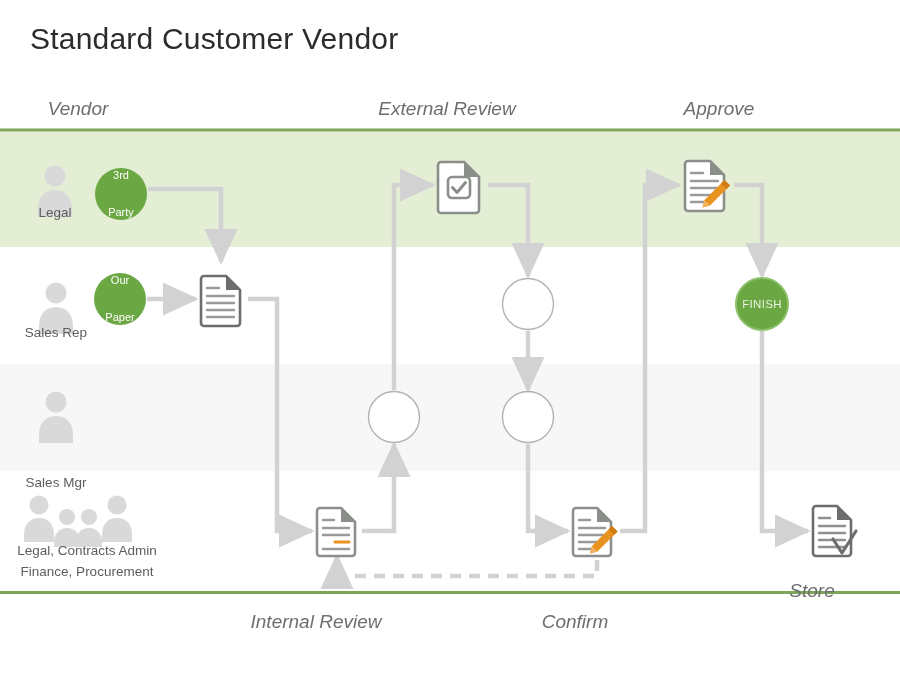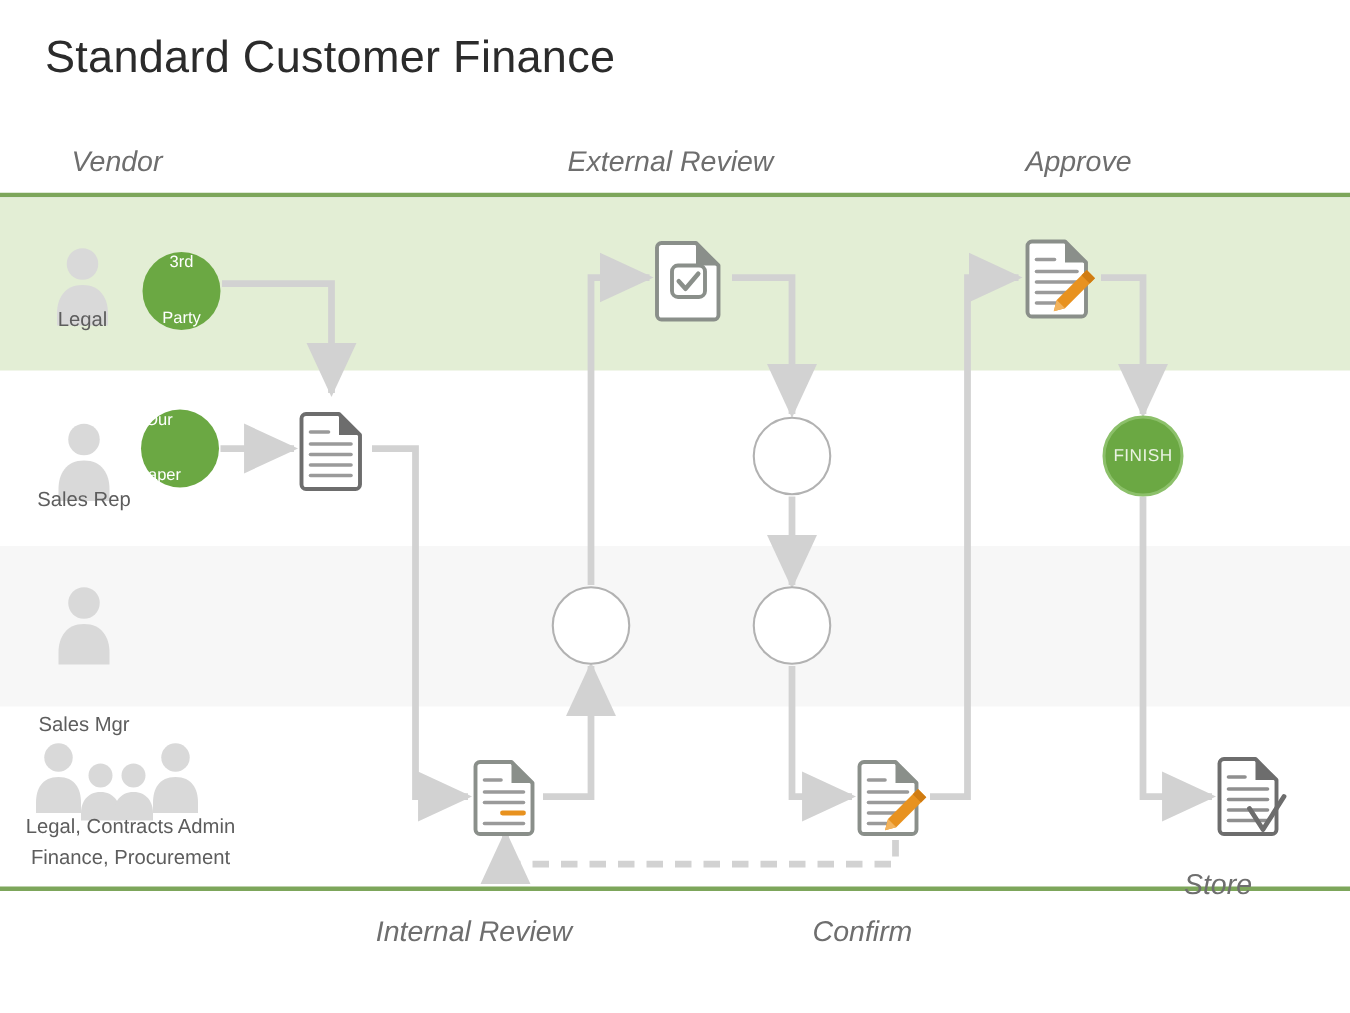--- a/index.html
+++ b/index.html
@@ -192,39 +192,39 @@
 
     <circle cx="528" cy="304" r="25.5" fill="#ffffff" stroke="#b2b2b2" stroke-width="1.4"></circle>
     <circle cx="394" cy="417" r="25.5" fill="#ffffff" stroke="#b2b2b2" stroke-width="1.4"></circle>
     <circle cx="528" cy="417" r="25.5" fill="#ffffff" stroke="#b2b2b2" stroke-width="1.4"></circle>
 
     <circle cx="121" cy="194" r="26" fill="#6ba843"></circle>
     <circle cx="120" cy="299" r="26" fill="#6ba843"></circle>
     <circle cx="762" cy="304" r="26" fill="#6ba843" stroke="#8cc06a" stroke-width="2"></circle>
   </svg>
 
-  <div class="title">Standard Customer Finance</div>
+  <div class="title">Standard Customer Vendor</div>
 
   <div class="phase" style="left:18px;top:98px;width:120px;">Vendor</div>
   <div class="phase" style="left:347px;top:98px;width:200px;">External Review</div>
   <div class="phase" style="left:639px;top:98px;width:160px;">Approve</div>
 
   <div class="phase" style="left:216px;top:611px;width:200px;">Internal Review</div>
   <div class="phase" style="left:495px;top:611px;width:160px;">Confirm</div>
   <div class="phase" style="left:742px;top:580px;width:140px;">Store</div>
 
   <div class="lane-label" style="left:5px;top:205px;width:100px;">Legal</div>
   <div class="lane-label" style="left:6px;top:325px;width:100px;">Sales Rep</div>
   <div class="lane-label" style="left:6px;top:443px;width:100px;margin-top:32px;">Sales Mgr</div>
   <div class="lane-label" style="left:7px;top:543px;width:160px;">Legal, Contracts Admin</div>
   <div class="lane-label" style="left:7px;top:564px;width:160px;">Finance, Procurement</div>
 
   <div class="pill" style="left:95px;top:168px;width:52px;height:52px;">
     <span>3rd</span>
     <span>Party</span>
   </div>
-  <div class="pill" style="left:80px;top:273px;width:52px;height:52px;">
+  <div class="pill" style="left:94px;top:273px;width:52px;height:52px;">
     <span>Our</span>
     <span>Paper</span>
   </div>
   <div class="finish" style="left:736px;top:278px;width:52px;height:52px;">FINISH</div>
 
 </div>
 
 </body></html>

